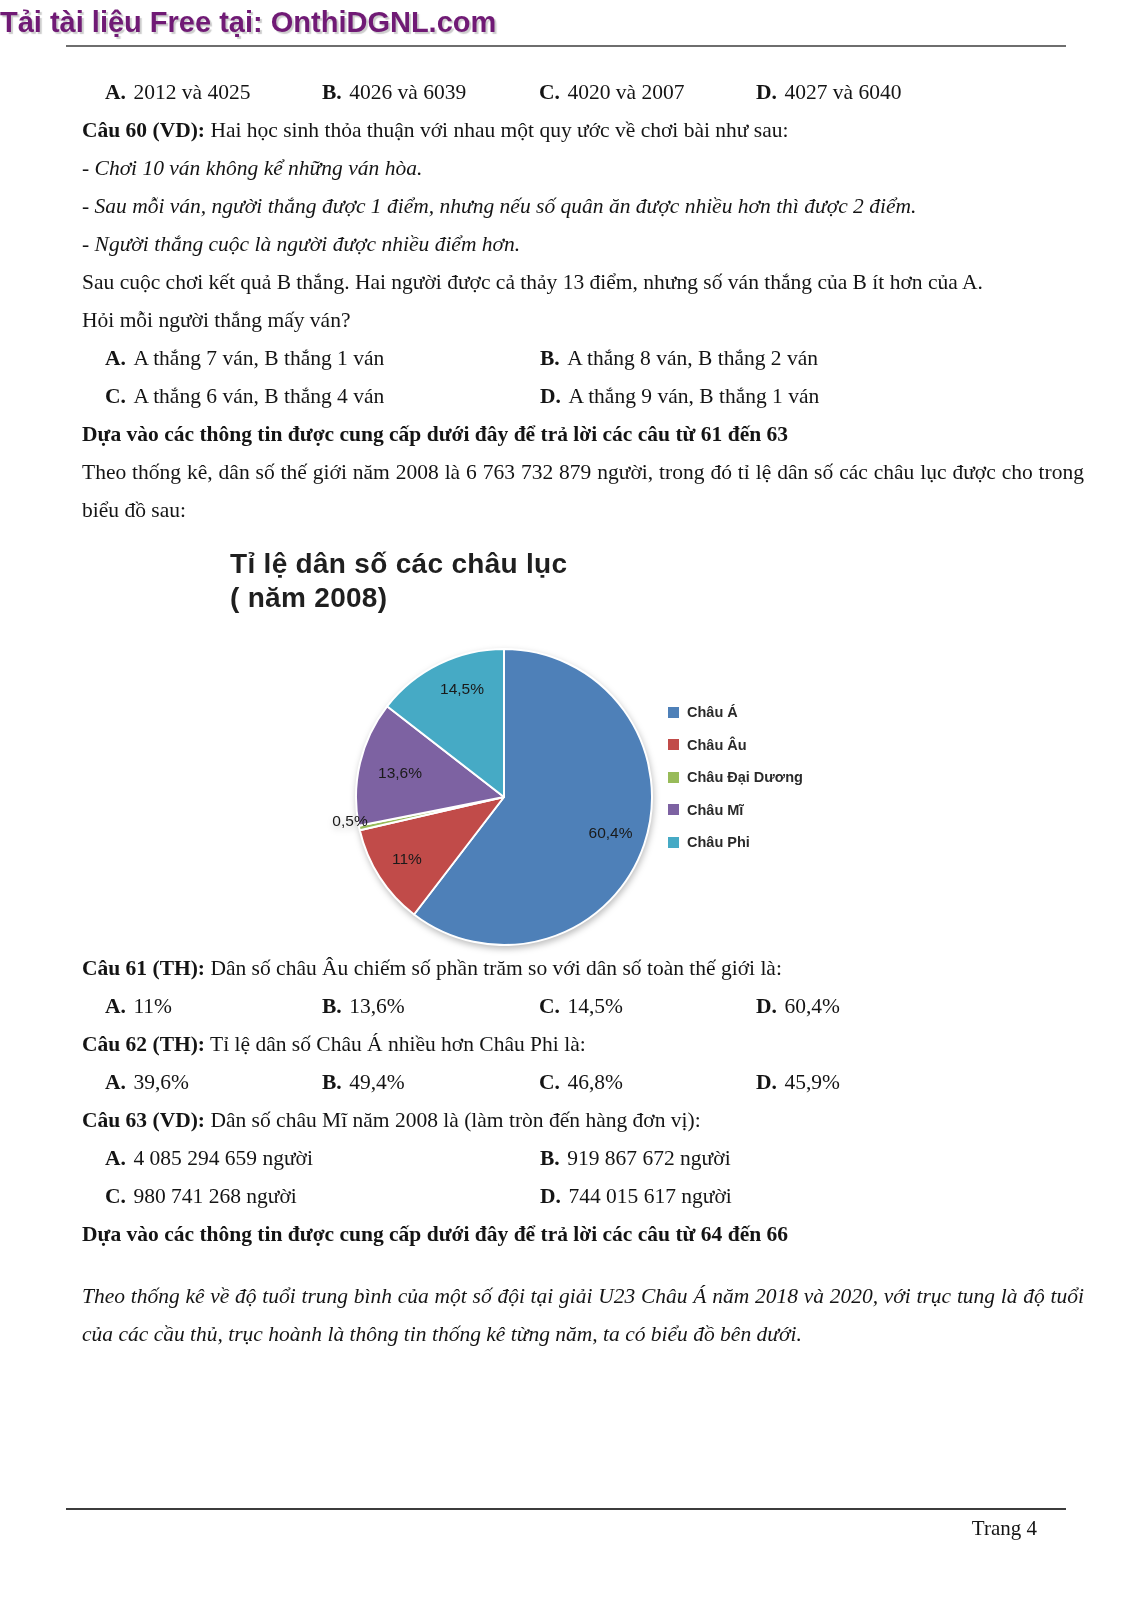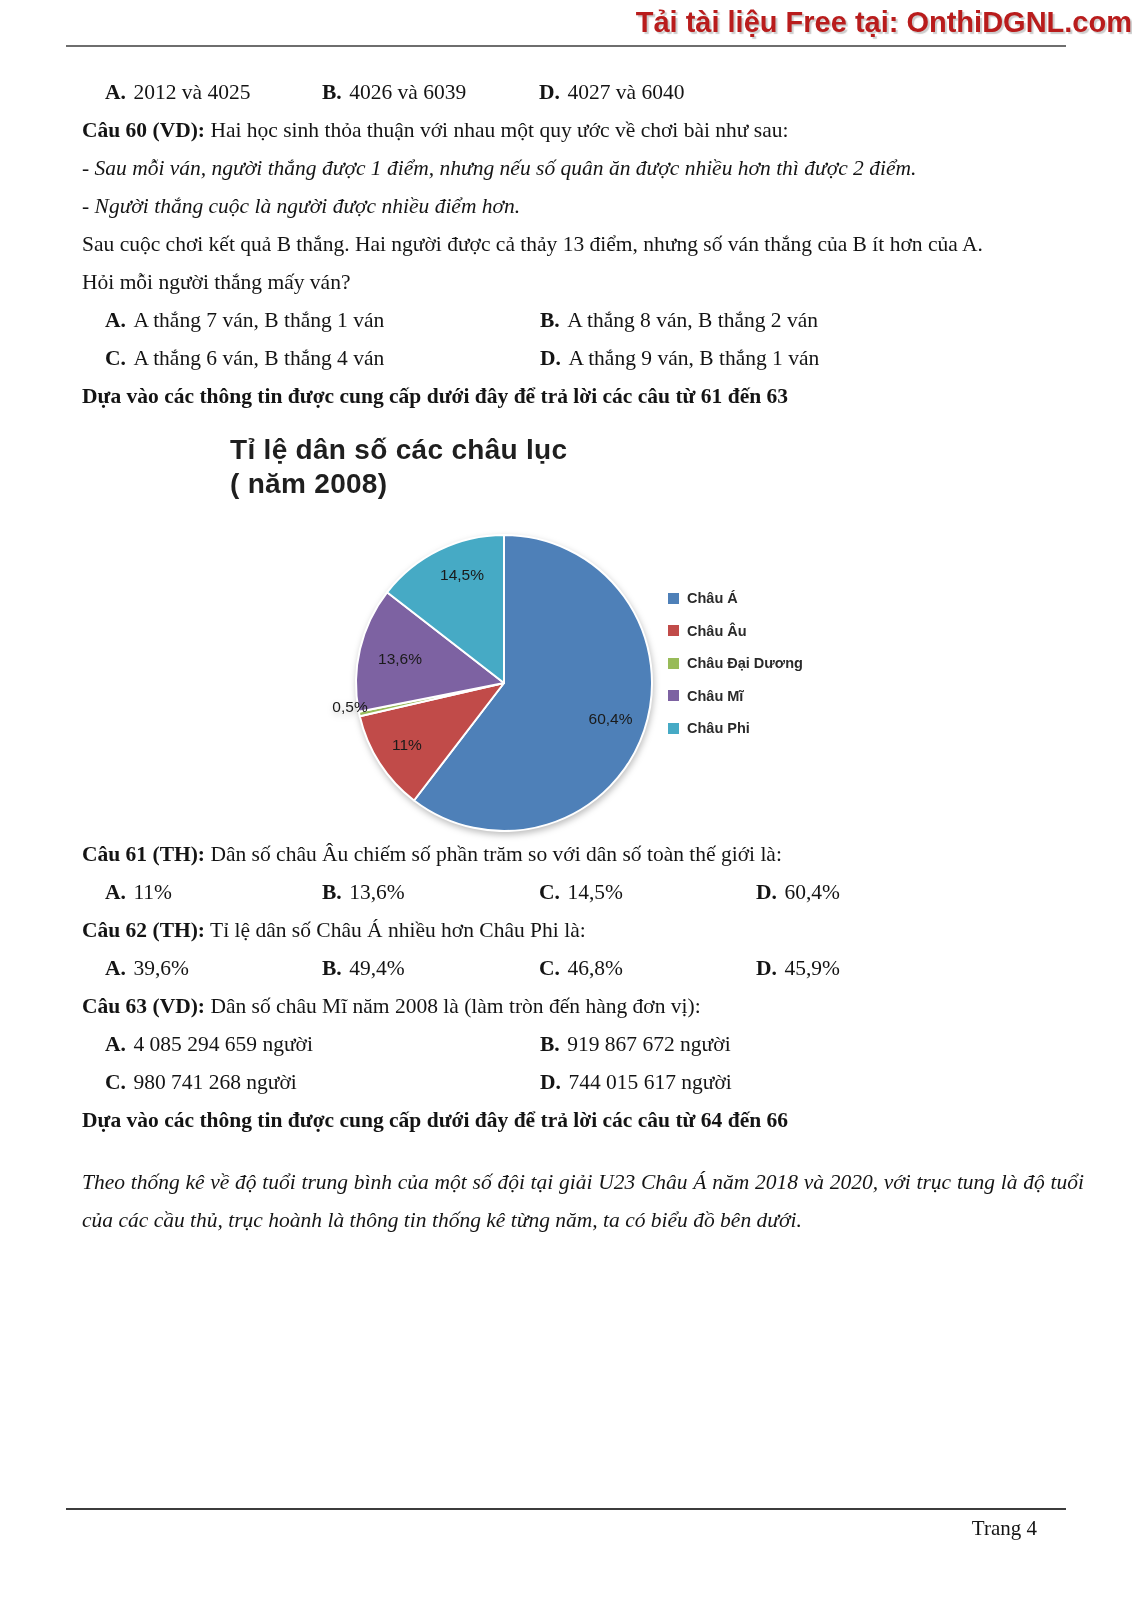--- a/index.html
+++ b/index.html
@@ -8,25 +8,25 @@
     width:1132px;height:1600px;
     margin:0 auto;
     background:#ffffff;
     font-family:"Liberation Serif","DejaVu Serif",serif;
     font-size:21.5px;
     color:#141414;
     overflow:hidden;
   }
   .promo{
     padding-top:6px;
-    text-align:right;
+    text-align:left;
     font-family:"Liberation Sans","DejaVu Sans",sans-serif;
     font-weight:bold;
     font-size:29px;
-    color:#b91c1c;
+    color:#701a75;
     text-shadow:2px 2px 1px rgba(110,110,110,0.35);
     cursor:pointer;
   }
   .rule{
     border:none;
     border-top:2px solid #6e6e6e;
     margin:6px 66px 0 66px;
   }
   .content{padding:26px 48px 0 82px;}
   .content p{margin:0;line-height:38px;text-align:justify;}
@@ -79,39 +79,42 @@
 <div class="page">
 
   <div class="promo">Tải tài liệu Free tại: OnthiDGNL.com</div>
   <hr class="rule">
 
   <div class="content">
 
     <div class="opt-row cols4">
       <span><b class="ol">A.</b><span>2012 và 4025</span></span>
       <span><b class="ol">B.</b><span>4026 và 6039</span></span>
+      <span><b class="ol">C.</b><span>4020 và 2007</span></span>
       <span><b class="ol">D.</b><span>4027 và 6040</span></span>
     </div>
 
     <p><span class="qlabel">Câu 60 (VD):</span> <span>Hai học sinh thỏa thuận với nhau một quy ước về chơi bài như sau:</span></p>
+    <p class="it">- Chơi 10 ván không kể những ván hòa.</p>
     <p class="it">- Sau mỗi ván, người thắng được 1 điểm, nhưng nếu số quân ăn được nhiều hơn thì được 2 điểm.</p>
     <p class="it">- Người thắng cuộc là người được nhiều điểm hơn.</p>
     <p>Sau cuộc chơi kết quả B thắng. Hai người được cả thảy 13 điểm, nhưng số ván thắng của B ít hơn của A.</p>
     <p>Hỏi mỗi người thắng mấy ván?</p>
 
     <div class="opt-row cols2">
       <span><b class="ol">A.</b><span>A thắng 7 ván, B thắng 1 ván</span></span>
       <span><b class="ol">B.</b><span>A thắng 8 ván, B thắng 2 ván</span></span>
     </div>
     <div class="opt-row cols2">
       <span><b class="ol">C.</b><span>A thắng 6 ván, B thắng 4 ván</span></span>
       <span><b class="ol">D.</b><span>A thắng 9 ván, B thắng 1 ván</span></span>
     </div>
 
     <p class="bold">Dựa vào các thông tin được cung cấp dưới đây để trả lời các câu từ 61 đến 63</p>
+    <p>Theo thống kê, dân số thế giới năm 2008 là 6 763 732 879 người, trong đó tỉ lệ dân số các châu lục được cho trong biểu đồ sau:</p>
 
     <div class="figure">
       <div class="fig-title">
         <div>Tỉ lệ dân số các châu lục</div>
         <div>( năm 2008)</div>
       </div>
       <svg class="pie" id="pie-svg" width="360" height="320">
           <path d="M 182 160 L 182.00 12.00 A 148 148 0 1 1 92.03 277.51 Z" fill="#4E80B8" stroke="#ffffff" stroke-width="2" stroke-linejoin="round"></path>
           <path d="M 182 160 L 92.03 277.51 A 148 148 0 0 1 37.77 193.19 Z" fill="#C14B49" stroke="#ffffff" stroke-width="2" stroke-linejoin="round"></path>
           <path d="M 182 160 L 37.77 193.19 A 148 148 0 0 1 36.80 188.65 Z" fill="#98BB59" stroke="#ffffff" stroke-width="2" stroke-linejoin="round"></path>

